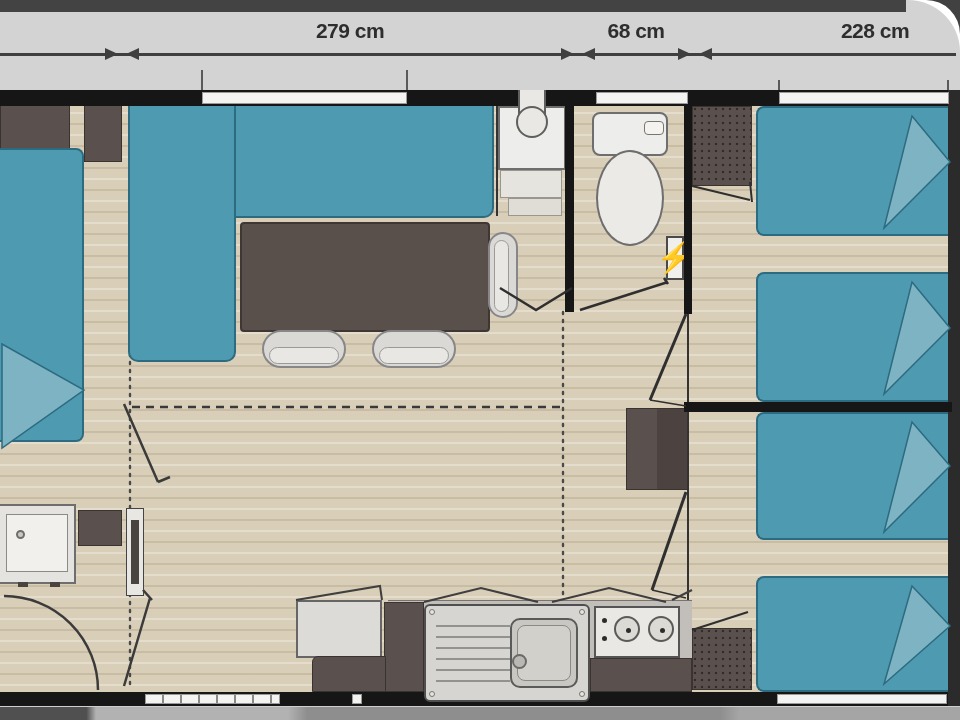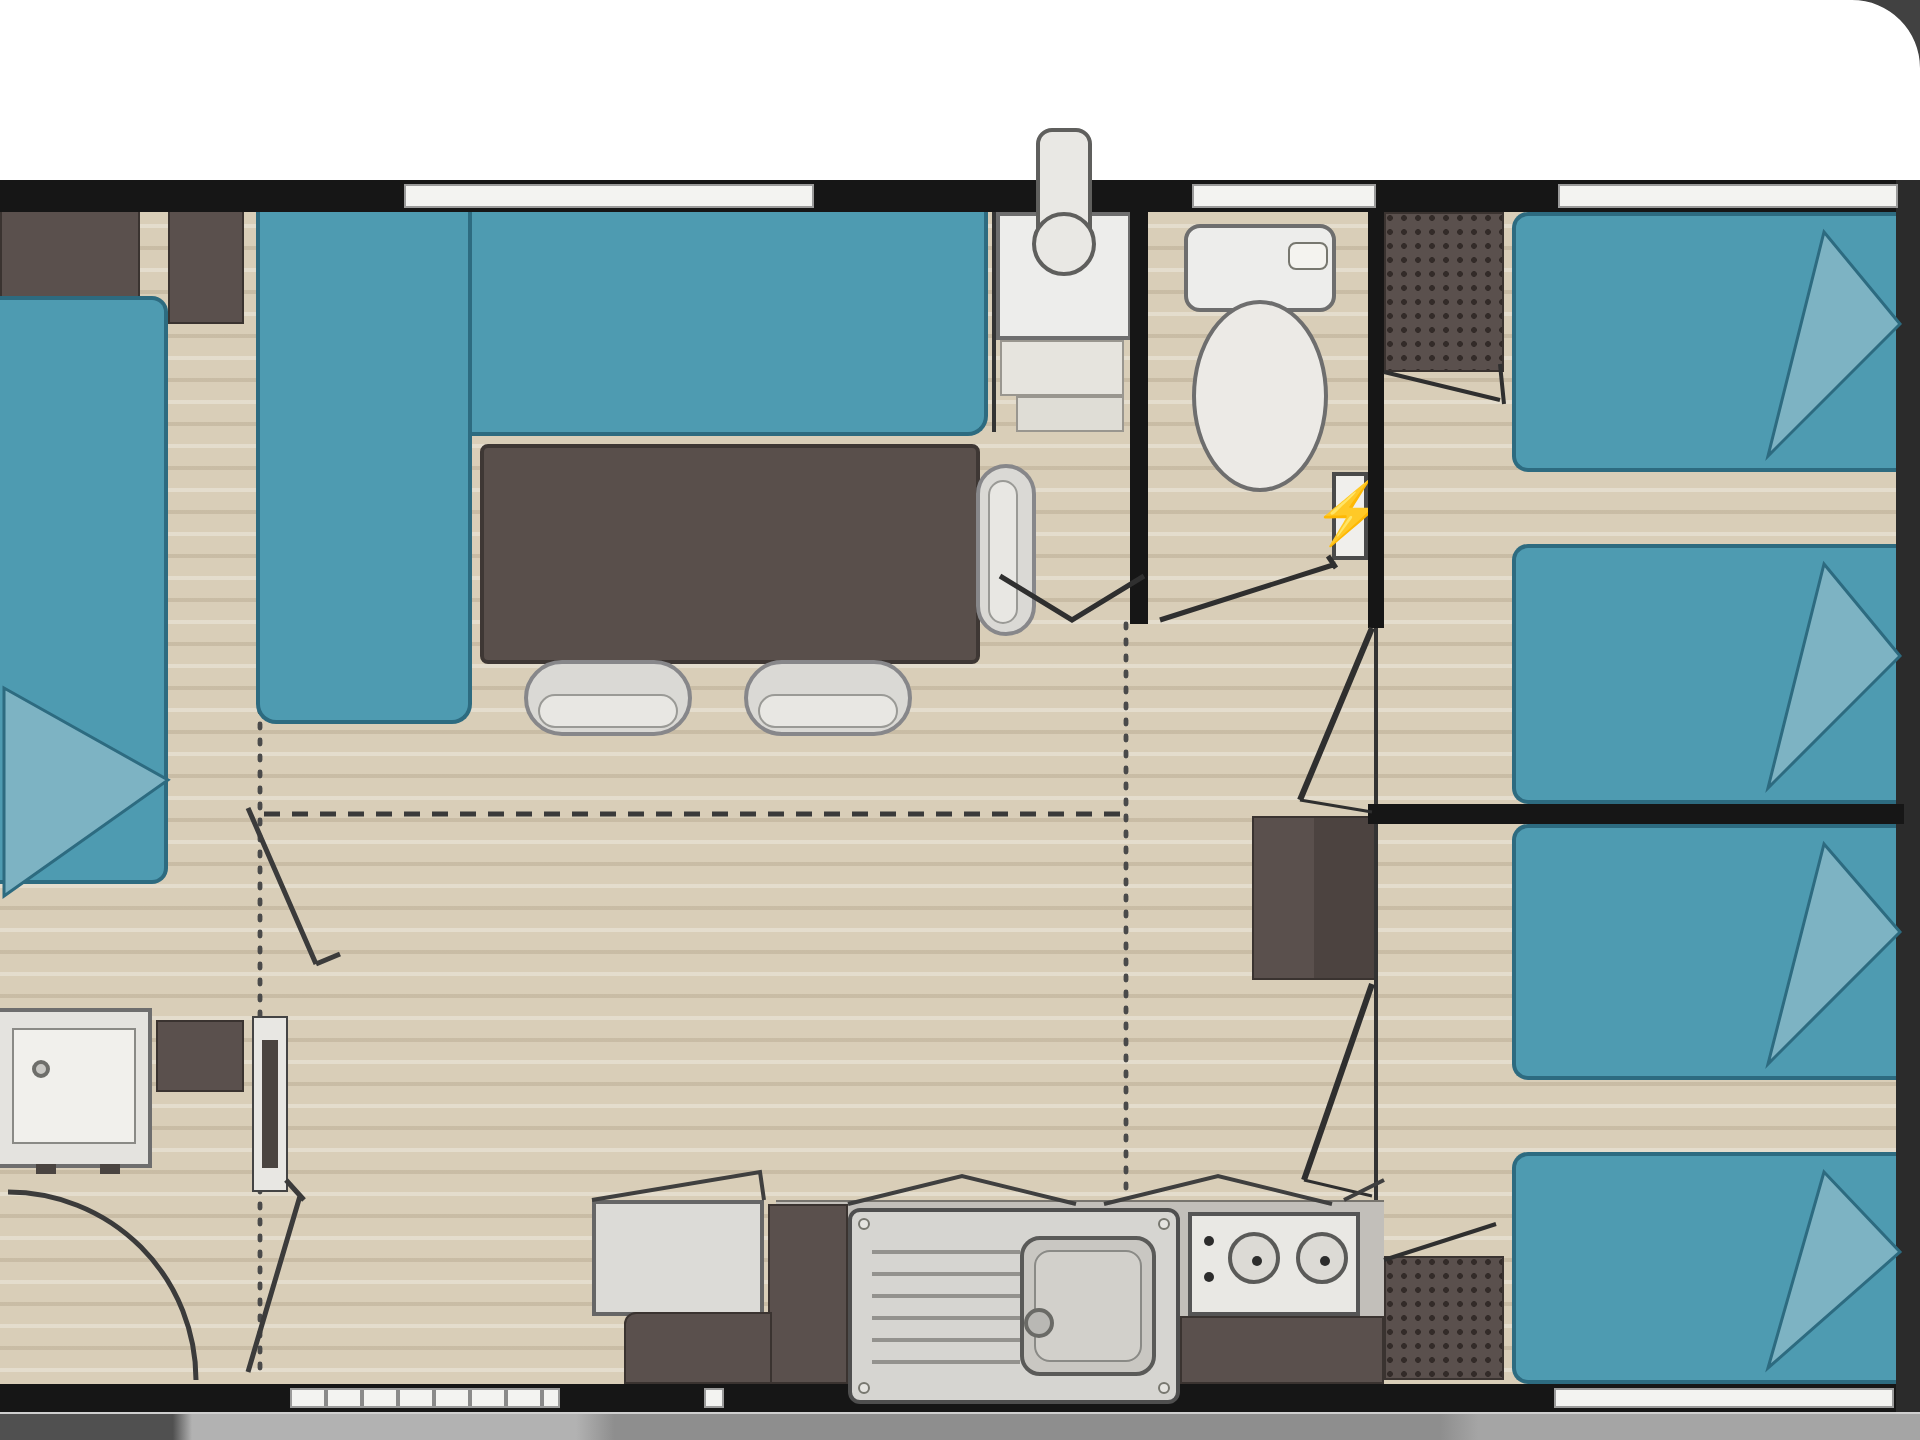--- a/index.html
+++ b/index.html
@@ -176,19 +176,39 @@
     <path d="M692 186 L750 200 M750 182 L752 202" fill="none" stroke="#2f2f2f" stroke-width="2"></path>
     <path d="M692 630 L748 612" fill="none" stroke="#2f2f2f" stroke-width="2"></path>
 
     <path d="M296 600 L380 586 L382 600" fill="none" stroke="#3f3f3f" stroke-width="2"></path>
     <path d="M424 602 L481 588 L538 602 M552 602 L609 588 L666 602 M672 600 L692 590" fill="none" stroke="#3f3f3f" stroke-width="2"></path>
   </svg>
 
   <div class="abs z5" style="left:518px;top:64px;width:28px;height:62px;background:#e9e8e4;border:2px solid #5f5f5d;border-radius:8px;"></div>
   <div class="abs z5" style="left:516px;top:106px;width:32px;height:32px;background:#e9e8e4;border:2px solid #5f5f5d;border-radius:50%;"></div>
 
+  <div class="abs band z5">
+    <div class="abs band-strip"></div>
+    <div class="abs dim-line"></div>
+
+    <div class="abs tri r" style="left:105px;"></div>
+    <div class="abs tri l" style="left:126px;"></div>
+    <div class="abs tri r" style="left:561px;"></div>
+    <div class="abs tri l" style="left:582px;"></div>
+    <div class="abs tri r" style="left:678px;"></div>
+    <div class="abs tri l" style="left:699px;"></div>
+
+    <div class="abs dim-label" style="left:270px;width:160px;">279 cm</div>
+    <div class="abs dim-label" style="left:576px;width:120px;">68 cm</div>
+    <div class="abs dim-label" style="left:795px;width:160px;">228 cm</div>
+
+    <div class="abs tick" style="left:201px;top:70px;height:20px;"></div>
+    <div class="abs tick" style="left:406px;top:70px;height:20px;"></div>
+    <div class="abs tick" style="left:778px;top:80px;height:10px;"></div>
+    <div class="abs tick" style="left:947px;top:80px;height:10px;"></div>
+  </div>
 
   <svg class="abs z6" width="960" height="60">
     <path d="M926 0 A 34 34 0 0 1 960 34 L 960 0 Z" fill="#414141"></path>
   </svg>
 
   <div class="abs strip-bottom z5"></div>
 </div>
 
 </body></html>

